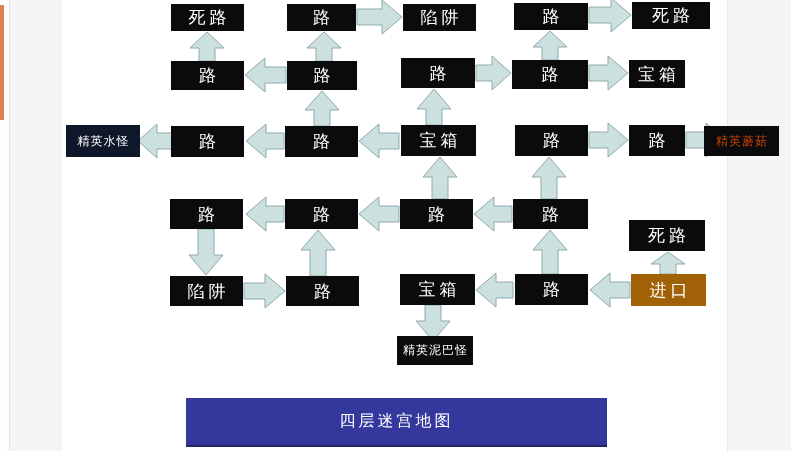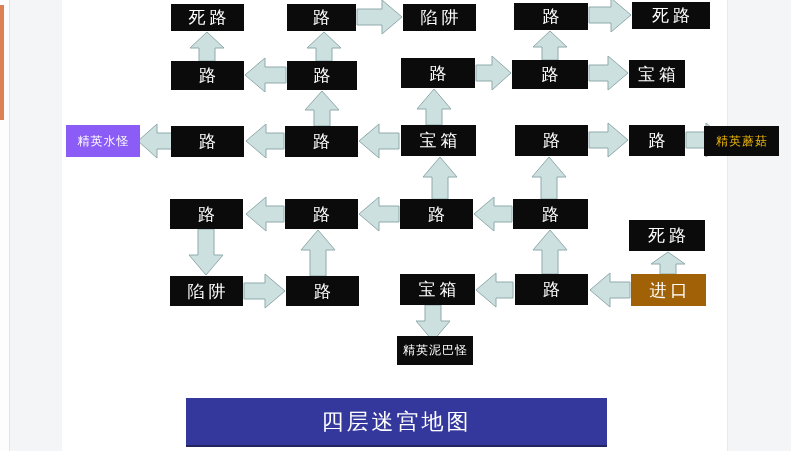--- a/index.html
+++ b/index.html
@@ -8,21 +8,21 @@
   .left-rail{position:absolute;left:0;top:0;width:10px;height:451px;background:#fdfdfe;border-right:1px solid #e4e4e8;box-sizing:border-box;}
   .accent-bar{position:absolute;left:0;top:5px;width:4px;height:115px;}
   .content-area{position:absolute;left:62px;top:0;width:666px;height:451px;background:#ffffff;border-right:1px solid #e9e9ed;box-sizing:border-box;}
   .diagram{position:absolute;left:0;top:0;width:791px;height:451px;margin-left:28px;}
   .arrow-layer{position:absolute;left:0;top:0;width:791px;height:451px;pointer-events:none;}
   .node{position:absolute;display:flex;align-items:center;justify-content:center;
         color:#fff;font-size:17px;letter-spacing:4px;text-indent:4px;box-sizing:border-box;
         font-family:"Liberation Serif","DejaVu Serif",serif;}
   .node.small{font-size:12px;letter-spacing:1px;text-indent:1px;}
   .banner{position:absolute;display:flex;align-items:center;justify-content:center;
-          font-size:22px;letter-spacing:3px;border-bottom:2px solid #23265e;box-sizing:border-box;}
+          font-size:16px;letter-spacing:3px;border-bottom:2px solid #23265e;box-sizing:border-box;}
 </style>
 </head>
 <body>
 
 <div class="page" style="background: rgb(244, 245, 247);">
   <div class="content-area" style="background: rgb(255, 255, 255);"></div>
   <div class="left-rail"></div>
   <div class="accent-bar" style="background: rgb(220, 129, 85);"></div>
 
   <div class="diagram">
@@ -60,27 +60,27 @@
         <div class="node" style="left: 143px; top: 4px; width: 73px; height: 27px; background: rgb(11, 11, 11); color: rgb(255, 255, 255);">死路</div>
         <div class="node" style="left: 259px; top: 4px; width: 69px; height: 27px; background: rgb(11, 11, 11); color: rgb(255, 255, 255);">路</div>
         <div class="node" style="left: 375px; top: 4px; width: 73px; height: 27px; background: rgb(11, 11, 11); color: rgb(255, 255, 255);">陷阱</div>
         <div class="node" style="left: 486px; top: 3px; width: 74px; height: 27px; background: rgb(11, 11, 11); color: rgb(255, 255, 255);">路</div>
         <div class="node" style="left: 604px; top: 2px; width: 78px; height: 27px; background: rgb(11, 11, 11); color: rgb(255, 255, 255);">死路</div>
         <div class="node" style="left: 143px; top: 61px; width: 73px; height: 29px; background: rgb(11, 11, 11); color: rgb(255, 255, 255);">路</div>
         <div class="node" style="left: 259px; top: 61px; width: 70px; height: 29px; background: rgb(11, 11, 11); color: rgb(255, 255, 255);">路</div>
         <div class="node" style="left: 373px; top: 58px; width: 74px; height: 30px; background: rgb(11, 11, 11); color: rgb(255, 255, 255);">路</div>
         <div class="node" style="left: 484px; top: 60px; width: 76px; height: 29px; background: rgb(11, 11, 11); color: rgb(255, 255, 255);">路</div>
         <div class="node" style="left: 601px; top: 60px; width: 56px; height: 28px; background: rgb(11, 11, 11); color: rgb(255, 255, 255);">宝箱</div>
-        <div class="node small" style="left: 38px; top: 125px; width: 74px; height: 32px; background: #8b5cf6; color: rgb(255, 255, 255);">精英水怪</div>
+        <div class="node small" style="left: 38px; top: 125px; width: 74px; height: 32px; background: #0f172a; color: rgb(255, 255, 255);">精英水怪</div>
         <div class="node" style="left: 143px; top: 126px; width: 73px; height: 31px; background: rgb(11, 11, 11); color: rgb(255, 255, 255);">路</div>
         <div class="node" style="left: 257px; top: 126px; width: 73px; height: 31px; background: rgb(11, 11, 11); color: rgb(255, 255, 255);">路</div>
         <div class="node" style="left: 373px; top: 125px; width: 75px; height: 31px; background: rgb(11, 11, 11); color: rgb(255, 255, 255);">宝箱</div>
         <div class="node" style="left: 487px; top: 125px; width: 73px; height: 31px; background: rgb(11, 11, 11); color: rgb(255, 255, 255);">路</div>
         <div class="node" style="left: 601px; top: 125px; width: 56px; height: 31px; background: rgb(11, 11, 11); color: rgb(255, 255, 255);">路</div>
-        <div class="node small" style="left: 676px; top: 126px; width: 75px; height: 30px; background: rgb(11, 11, 11); color: #eab308;">精英蘑菇</div>
+        <div class="node small" style="left: 676px; top: 126px; width: 75px; height: 30px; background: rgb(11, 11, 11); color: #c2410c;">精英蘑菇</div>
         <div class="node" style="left: 142px; top: 199px; width: 73px; height: 30px; background: rgb(11, 11, 11); color: rgb(255, 255, 255);">路</div>
         <div class="node" style="left: 257px; top: 199px; width: 73px; height: 30px; background: rgb(11, 11, 11); color: rgb(255, 255, 255);">路</div>
         <div class="node" style="left: 372px; top: 199px; width: 73px; height: 30px; background: rgb(11, 11, 11); color: rgb(255, 255, 255);">路</div>
         <div class="node" style="left: 485px; top: 199px; width: 75px; height: 30px; background: rgb(11, 11, 11); color: rgb(255, 255, 255);">路</div>
         <div class="node" style="left: 601px; top: 220px; width: 76px; height: 31px; background: rgb(11, 11, 11); color: rgb(255, 255, 255);">死路</div>
         <div class="node" style="left: 142px; top: 276px; width: 73px; height: 30px; background: rgb(11, 11, 11); color: rgb(255, 255, 255);">陷阱</div>
         <div class="node" style="left: 258px; top: 276px; width: 73px; height: 30px; background: rgb(11, 11, 11); color: rgb(255, 255, 255);">路</div>
         <div class="node" style="left: 372px; top: 274px; width: 75px; height: 31px; background: rgb(11, 11, 11); color: rgb(255, 255, 255);">宝箱</div>
         <div class="node" style="left: 487px; top: 274px; width: 73px; height: 31px; background: rgb(11, 11, 11); color: rgb(255, 255, 255);">路</div>
         <div class="node" style="left: 603px; top: 274px; width: 75px; height: 32px; background: #a16207; color: rgb(255, 255, 255);">进口</div>

